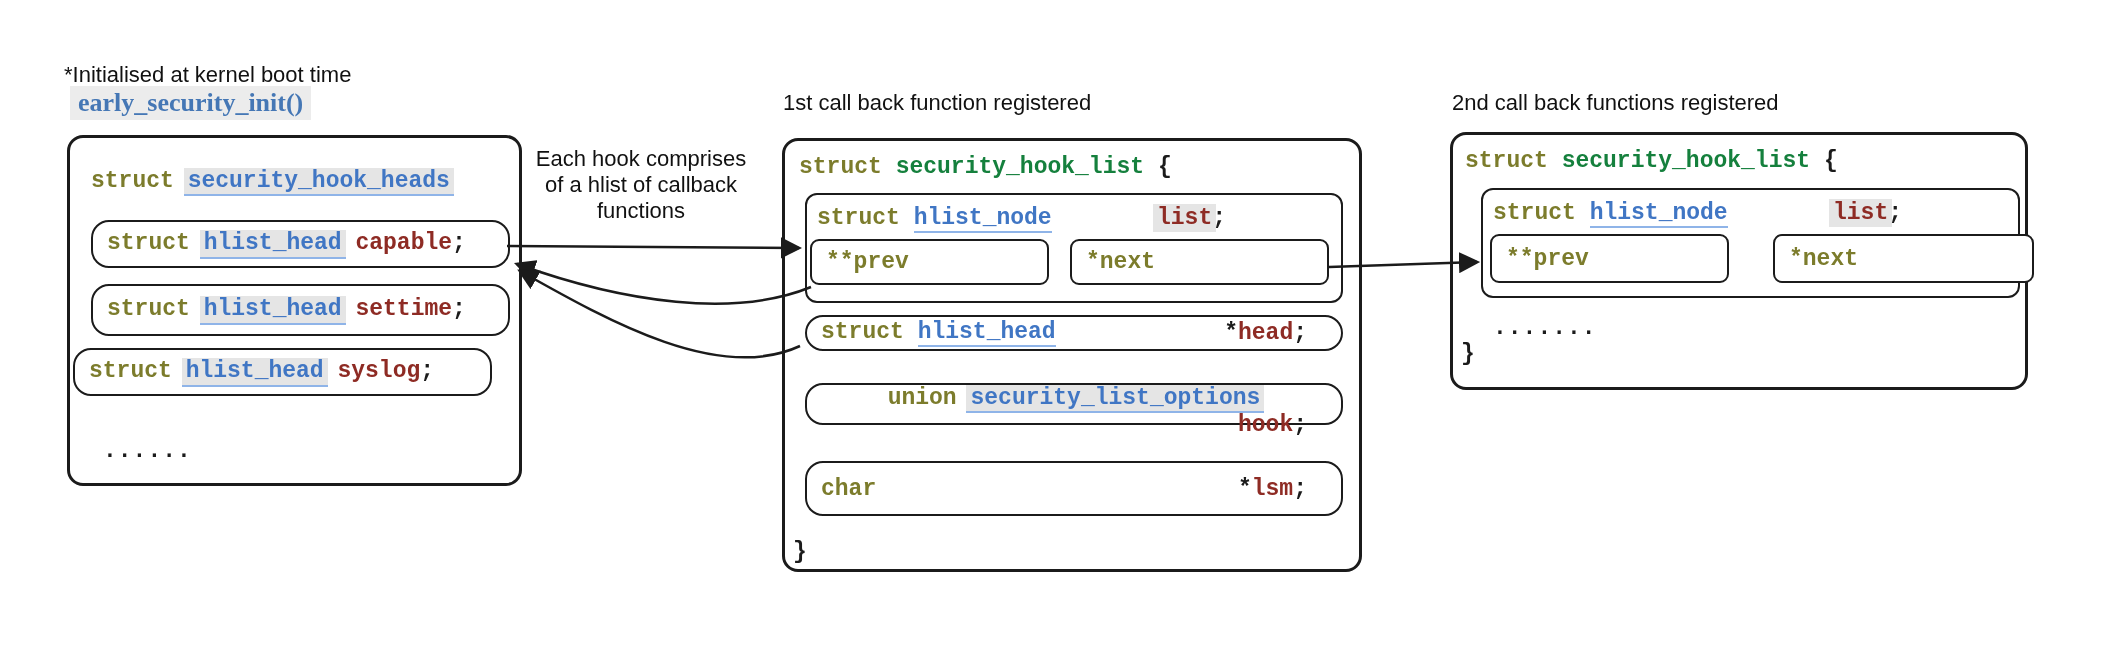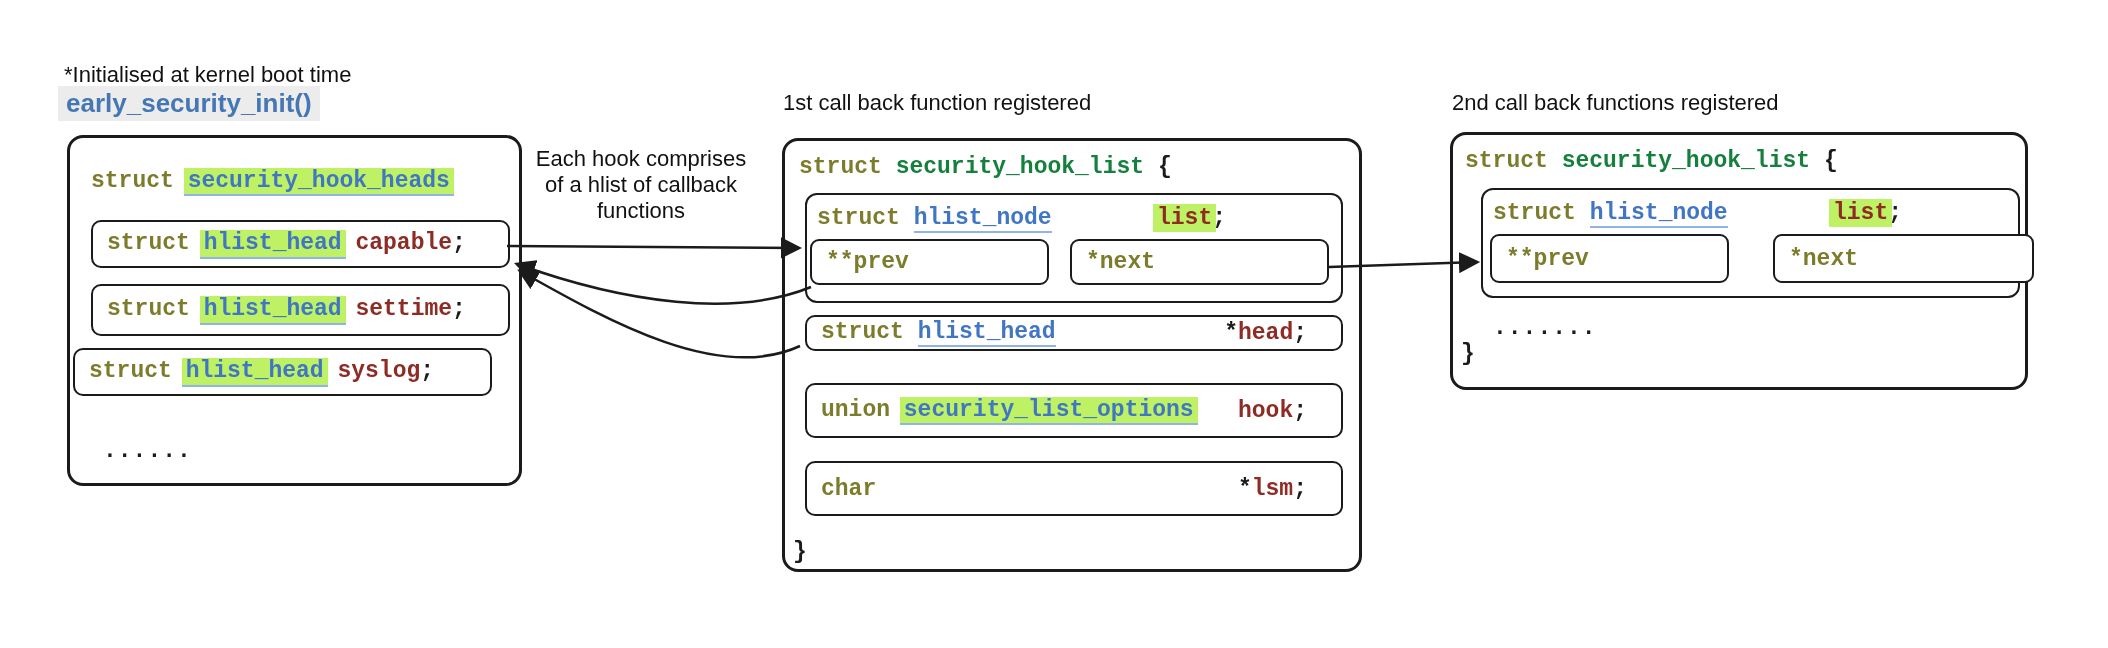--- a/index.html
+++ b/index.html
@@ -7,35 +7,35 @@
           font-family:"Liberation Sans",sans-serif;color:#1b1b1b;}
 
   
   .sans{font-family:"Liberation Sans",sans-serif;font-size:22px;color:#111111;line-height:1.18;}
   .mono{font-family:"Liberation Mono",monospace;font-weight:bold;font-size:23px;white-space:nowrap;color:#1b1b1b;}
   .kw{color:#7c7c2c;}
   .typelink{color:#4076c4;border-bottom:2px solid #8fb4e8;padding-bottom:1px;display:inline-block;line-height:1.05;}
   .field{color:#8e2b24;}
   .sname{color:#15803d;}
   .plain{color:#1b1b1b;}
-  .hl{background:#bef264;padding:1px 4px;margin:-1px -4px;text-align:right;}
+  .hl{background:#e5e5e5;padding:1px 4px;margin:-1px -4px;text-align:right;}
   .sp{display:inline-block;width:13.8px;}
 
   
   .obox{position:absolute;border:3px solid #1b1b1b;border-radius:16px;background:#ffffff;box-sizing:border-box;}
-  .ibox{position:absolute;border:2.5px solid #1b1b1b;border-radius:10px;background:#ffffff;box-sizing:border-box;
+  .ibox{position:absolute;border:2.5px solid #1b1b1b;border-radius:18px;background:#ffffff;box-sizing:border-box;
         display:flex;align-items:center;padding:0 14px;}
   .abs{position:absolute;}
 
   
   .hooknote{position:absolute;left:510px;top:146px;width:262px;text-align:center;}
 
   
-  .fnpill{position:absolute;left:58px;top:86px;background:#ececec;padding:2px 8px;
-          font-family:Liberation Sans, sans-serif;font-weight:bold;font-size:26px;color:#4577b5;white-space:nowrap;}
+  .fnpill{position:absolute;left:70px;top:86px;background:#ececec;padding:2px 8px;
+          font-family:Liberation Serif, serif;font-weight:bold;font-size:26px;color:#4577b5;white-space:nowrap;}
 
   .ellipsis{letter-spacing:1px;}
 
   svg.arrows{position:absolute;left:0;top:0;pointer-events:none;z-index:6;}
 </style>
 </head>
 <body>
 
 <div id="canvas">
 
@@ -95,21 +95,21 @@
       <div class="ibox" style="left:263px;top:44px;width:259px;height:46px;border-radius:9px;">
         <span class="mono kw">*next</span>
       </div>
     </div>
 
     <div class="ibox" style="left:20px;top:174px;width:538px;height:36px;">
       <span class="mono"><span class="kw">struct</span><span class="sp"></span><span class="typelink">hlist_head</span></span>
       <span class="mono" style="margin-left:auto;margin-right:20px;"><span class="plain">*</span><span class="field">head</span><span class="plain">;</span></span>
     </div>
 
-    <div class="ibox" style="left:20px;top:242px;width:538px;height:55px;">
+    <div class="ibox" style="left:20px;top:242px;width:538px;height:42px;flex-direction:column;">
       <span class="mono"><span class="kw">union</span><span class="sp"></span><span class="typelink hl">security_list_options</span></span>
       <span class="mono" style="margin-left:auto;margin-right:20px;"><span class="field">hook</span><span class="plain">;</span></span>
     </div>
 
     <div class="ibox" style="left:20px;top:320px;width:538px;height:55px;">
       <span class="mono kw">char</span>
       <span class="mono" style="margin-left:auto;margin-right:20px;"><span class="plain">*</span><span class="field">lsm</span><span class="plain">;</span></span>
     </div>
 
     <div class="mono abs plain" style="left:8px;top:398px;">}</div>

